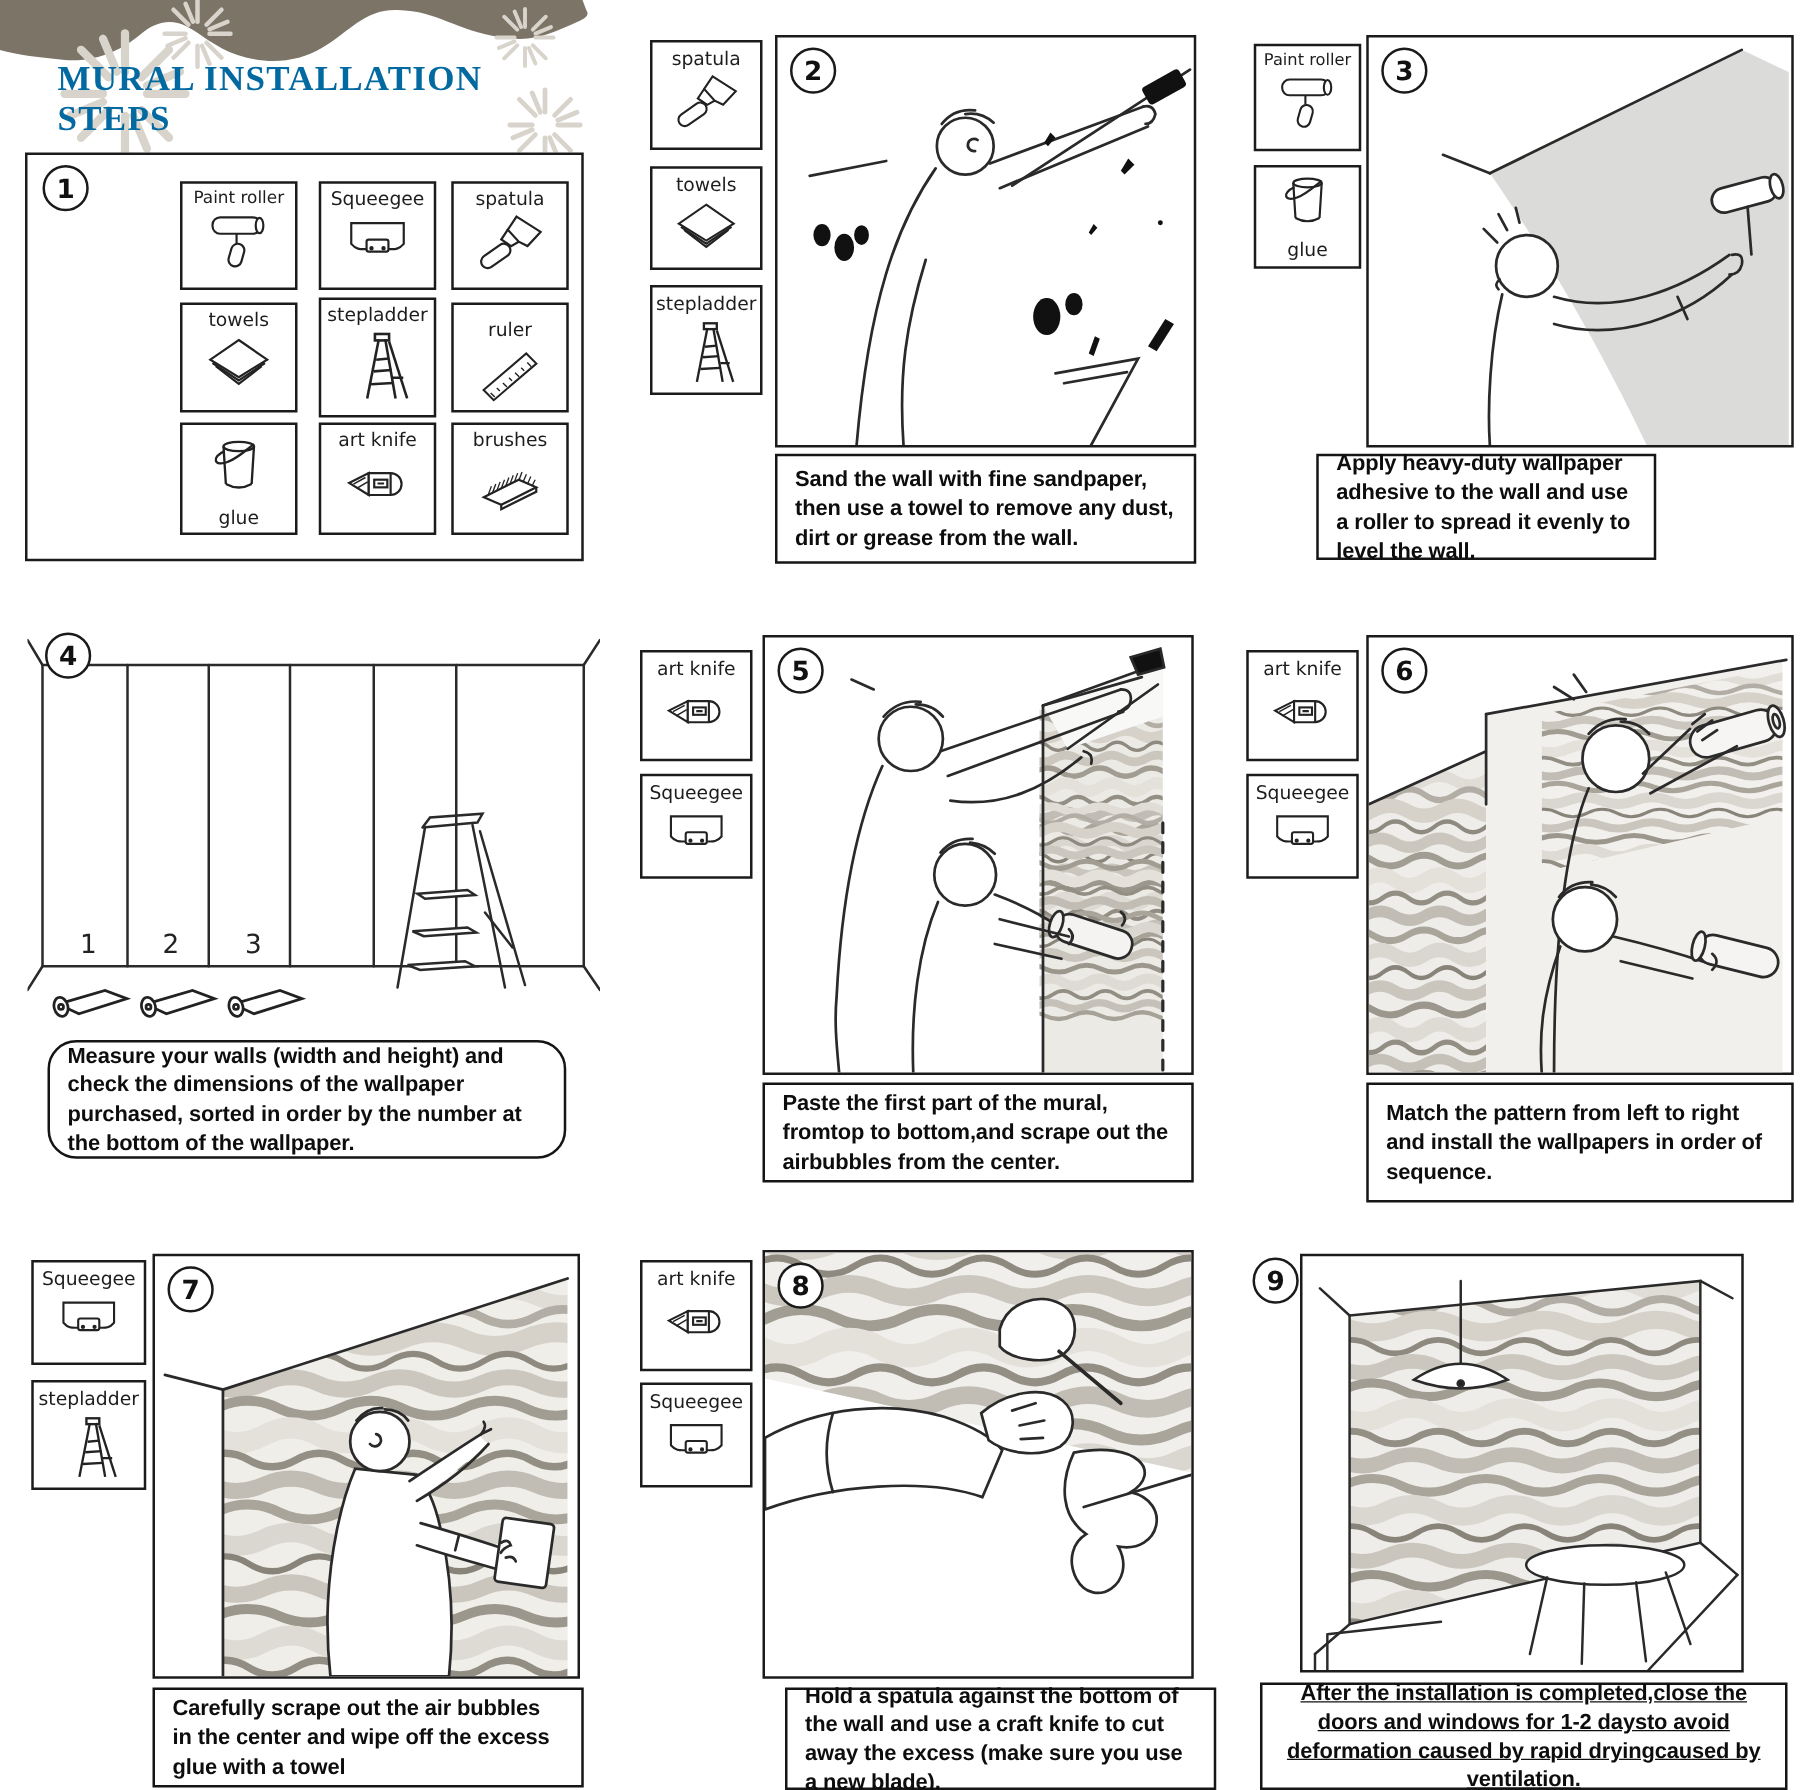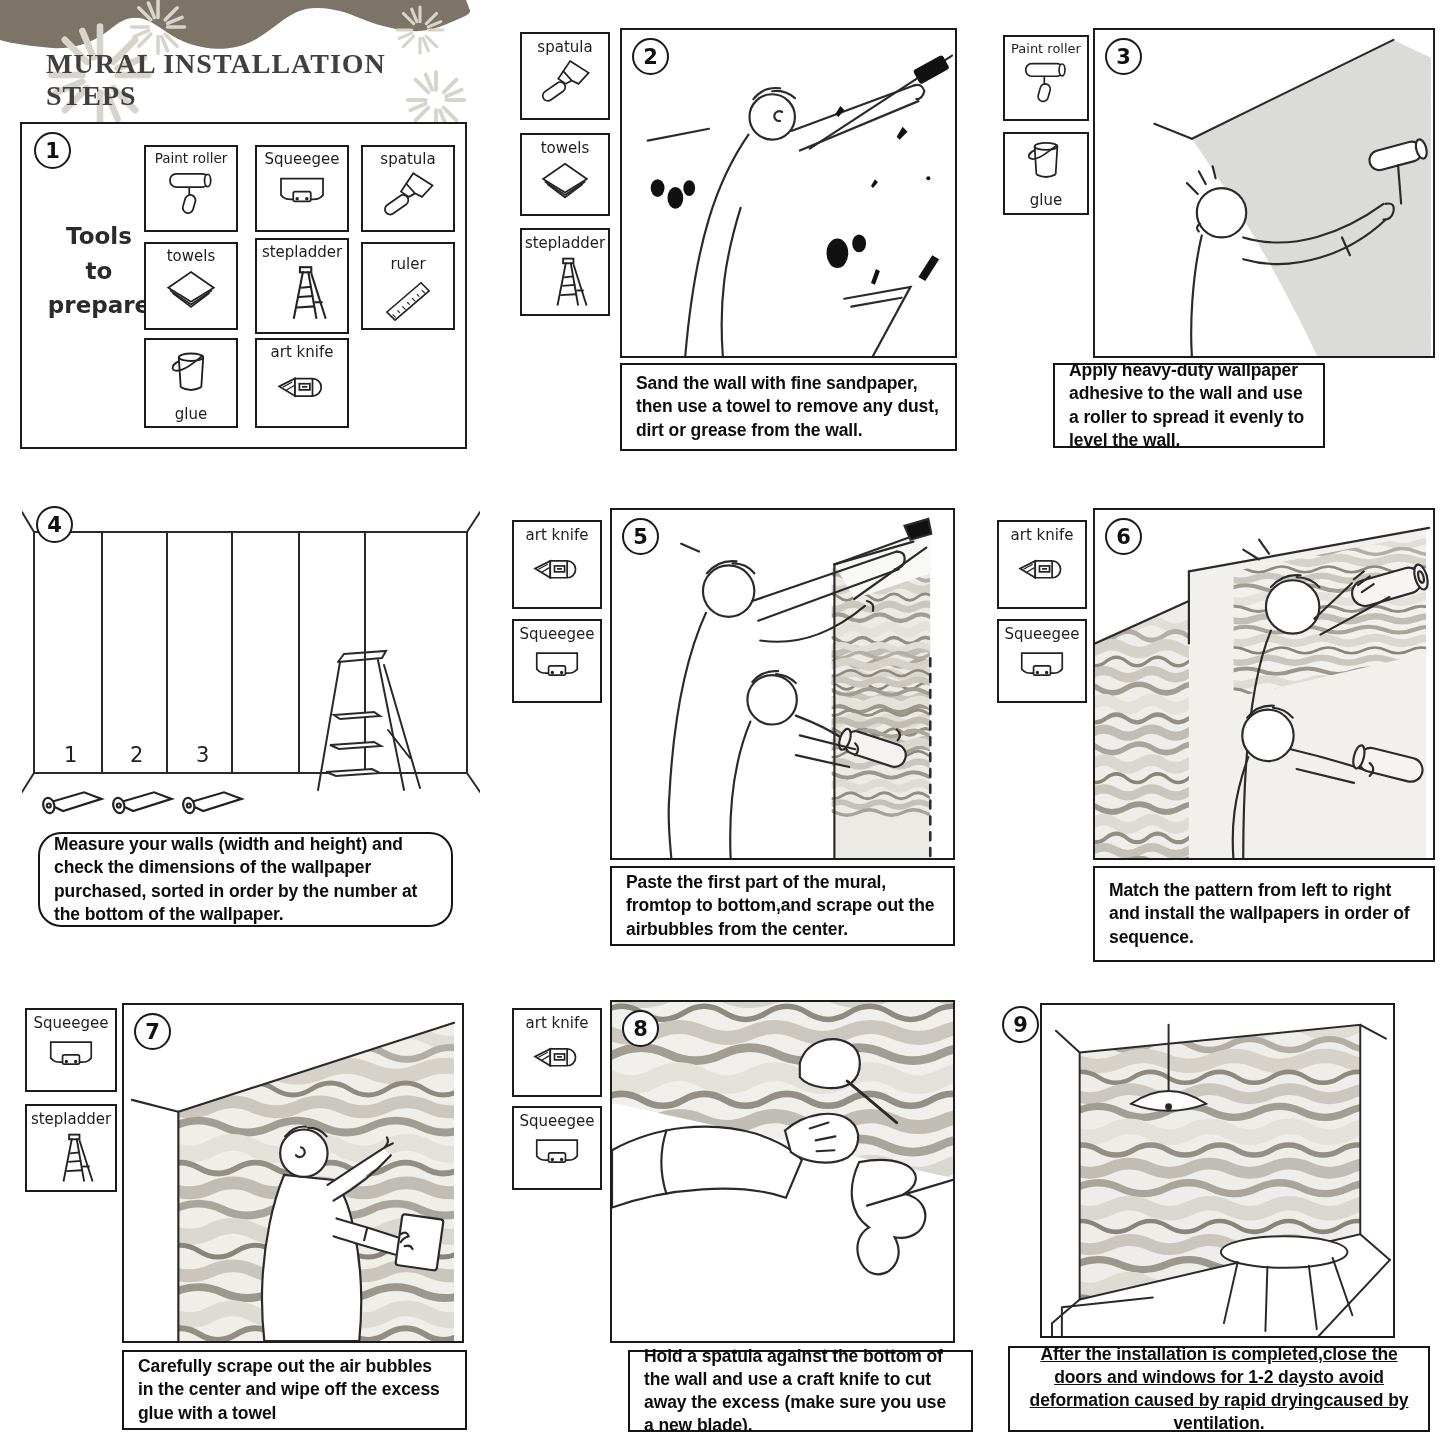--- a/index.html
+++ b/index.html
@@ -16,21 +16,21 @@
                display:flex;align-items:center;padding:6px 14px;}
   .caption-box p{margin:0;font-weight:bold;font-size:17.5px;line-height:1.32;
                  font-family:"Liberation Sans",sans-serif;color:#0d0d0d;letter-spacing:-0.1px;}
   .stepnum{position:absolute;width:33px;height:33px;border:2.5px solid #1a1a1a;border-radius:50%;
            display:flex;align-items:center;justify-content:center;background:#fff;
            font:600 21px "DejaVu Sans",sans-serif;color:#111;z-index:5;}
   .illus{position:absolute;left:0;top:0;width:100%;height:100%;}
   .tools-title{position:absolute;left:22px;top:95px;width:110px;text-align:center;
                font:bold 23px "DejaVu Sans",sans-serif;color:#2b2b2b;line-height:1.5;}
   .page-title{position:absolute;left:46px;top:48px;margin:0;width:420px;
-              font:bold 28px "Liberation Serif",serif;letter-spacing:1px;color:#404040;}
+              font:bold 28px "Liberation Serif",serif;letter-spacing:1px;color:#0369a1;}
   .grid-card{position:absolute;border:2px solid #1b1b1b;background:#fff;box-sizing:border-box;
              display:flex;flex-direction:column;align-items:center;padding:3px 2px;}
   .grid-card .tool-label{font:15px "DejaVu Sans",sans-serif;color:#1d1d1d;}
   .grid-card svg{width:66px;height:56px;}
   .grid-card.label-bottom{flex-direction:column-reverse;}
 </style>
 </head>
 <body>
 
 <div class="page">
@@ -205,25 +205,20 @@
       <use href="#burst" x="-30" y="-30" width="60" height="60" transform="translate(158,27)"></use>
       <use href="#burst" x="-26" y="-26" width="52" height="52" transform="translate(420,30)"></use>
       <use href="#burst" x="-32" y="-32" width="64" height="64" transform="translate(436,100)"></use>
     </g>
   </svg>
   <h1 class="page-title">MURAL INSTALLATION STEPS</h1>
 </header>
 
 <section class="box" style="left:20px;top:122px;width:447px;height:327px;">
   <span class="stepnum" style="left:12px;top:8px;">1</span>
-  <div class="tools-title">
-    <div>Tools</div>
-    <div>to</div>
-    <div>prepare</div>
-  </div>
   <div class="grid-card" style="left:122px;top:21px;width:94px;height:87px;">
     <span class="tool-label" style="font-size:13.5px;">Paint roller</span>
     <svg>
           <use href="#i-paint-roller"></use>
         </svg>
   </div>
   <div class="grid-card" style="left:233px;top:21px;width:94px;height:87px;">
     <span class="tool-label">Squeegee</span>
     <svg>
           <use href="#i-squeegee"></use>
@@ -256,20 +251,26 @@
   <div class="grid-card label-bottom" style="left:122px;top:214px;width:94px;height:90px;">
     <span class="tool-label">glue</span>
     <svg style="height:60px;">
           <use href="#i-glue"></use>
         </svg>
   </div>
   <div class="grid-card" style="left:233px;top:214px;width:94px;height:90px;">
     <span class="tool-label">art knife</span>
     <svg>
           <use href="#i-art-knife"></use>
+        </svg>
+  </div>
+  <div class="grid-card" style="left:339px;top:214px;width:94px;height:90px;">
+    <span class="tool-label">brushes</span>
+    <svg>
+          <use href="#i-brush"></use>
         </svg>
   </div>
 </section>
 
 <section>
   <div class="toolbox" style="left:520px;top:32px;width:90px;height:88px;">
     <span class="tool-label">spatula</span>
     <svg>
           <use href="#i-spatula"></use>
         </svg>

